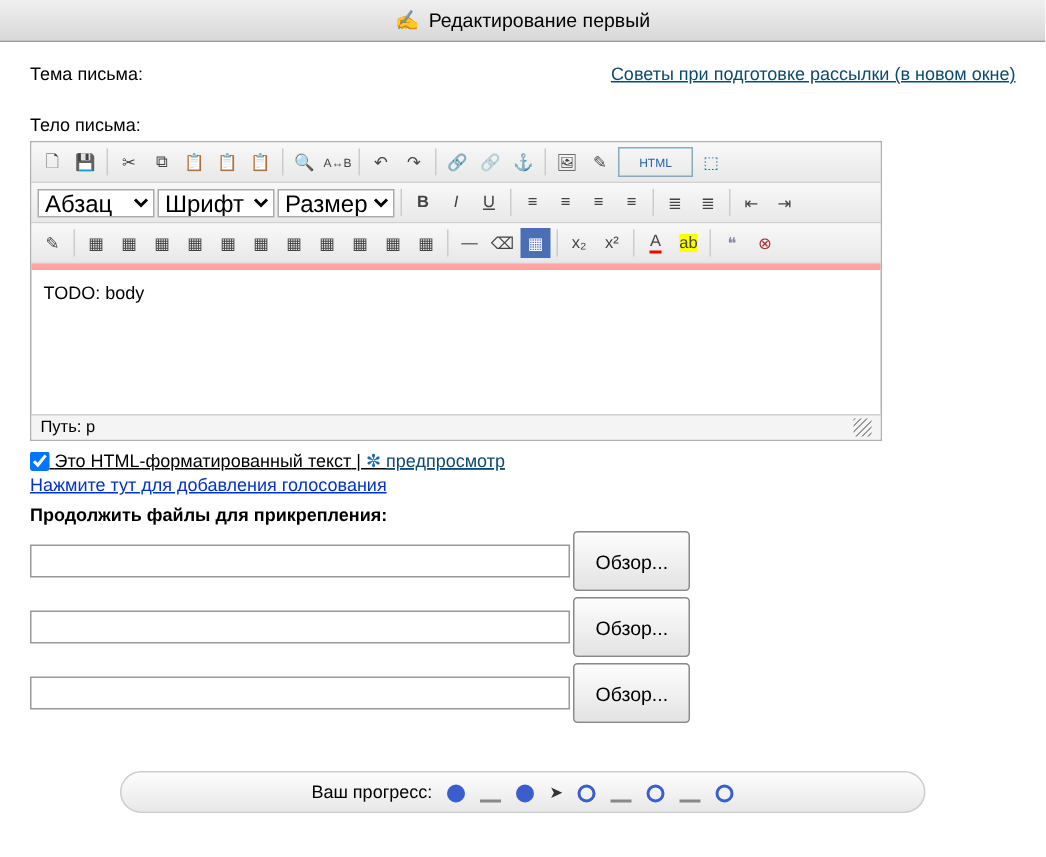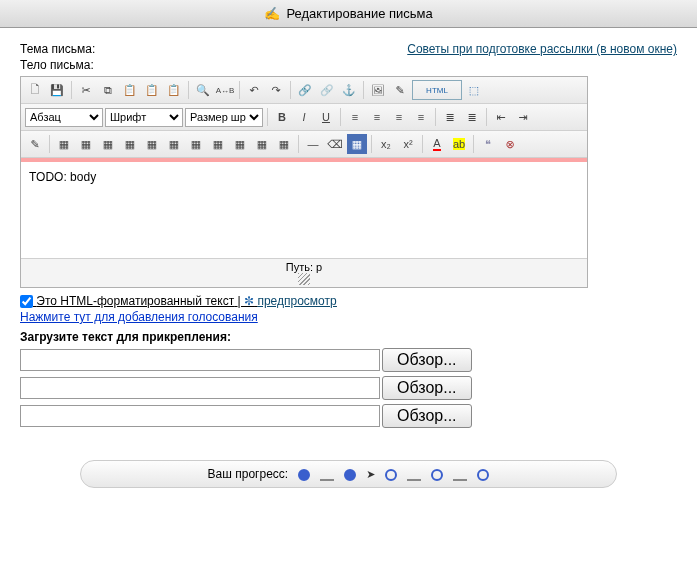--- a/index.html
+++ b/index.html
@@ -1,51 +1,51 @@
 <!DOCTYPE html>
 <html><head>
 <meta charset="utf-8">
 <style>
 * { box-sizing: border-box; margin: 0; padding: 0; }
 body { font-family: Arial, sans-serif; font-size: 12px; background: #fff; color: #000; width: 697px; }
 .header-bar { background: linear-gradient(#f0f0f0, #d8d8d8); border-bottom: 1px solid #999; padding: 6px 0; text-align: center; font-size: 13px; display: flex; align-items: center; justify-content: center; gap: 6px; }
 .content { padding: 14px 20px 8px 20px; }
-.row { display: flex; justify-content: space-between; align-items: center; margin-bottom: 2px; }
+.row { display: flex; justify-content: space-between; align-items: center; margin-bottom: 20px; }
 .link { color: #0c4a6e; text-decoration: underline; cursor: pointer; }
 .subject-input { width: 360px; border: none; border-bottom: 1px solid #333; font-size: 13px; padding: 2px 0; outline: none; margin-bottom: 10px; }
 .body-label { margin-bottom: 4px; display: block; }
 .editor-wrap { border: 1px solid #b0b0b0; background: #fff; width: 568px; }
 .toolbar-row { background: linear-gradient(#f8f8f8, #e8e8e8); border-bottom: 1px solid #d0d0d0; padding: 3px 4px; display: flex; align-items: center; gap: 2px; flex-wrap: nowrap; overflow: hidden; }
 .tbtn { width: 20px; height: 20px; border: 1px solid transparent; display: inline-flex; align-items: center; justify-content: center; cursor: pointer; font-size: 11px; color: #444; }
 .tsep { width: 1px; height: 18px; background: #ccc; margin: 0 2px; }
-.tsel { height: 19px; font-size: 11px; border: 1px solid #aaa; background: #fff; }
+.tsel { height: 19px; font-size: 16px; border: 1px solid #aaa; background: #fff; }
 .editor-body { min-height: 100px; padding: 8px; font-size: 12px; border-top: 4px solid #fca5a5; }
-.editor-path { border-top: 1px solid #d0d0d0; padding: 2px 6px; font-size: 11px; display: flex; justify-content: space-between; align-items: center; background: #f4f4f4; flex-direction: column; }
+.editor-path { border-top: 1px solid #d0d0d0; padding: 2px 6px; font-size: 11px; display: flex; justify-content: space-between; align-items: center; background: #f4f4f4; }
 .resize-grip { width: 12px; height: 12px; background: repeating-linear-gradient(135deg, #999 0 1px, transparent 1px 3px); cursor: nwse-resize; }
 .checkbox-row { margin-top: 6px; font-size: 12px; text-decoration: underline; }
 .checkbox-row input { vertical-align: middle; }
 .add-vote { color: #0033cc; text-decoration: underline; cursor: pointer; margin-top: 2px; display: inline-block; }
 .upload-label { font-weight: bold; margin-top: 6px; display: block; }
 .upload-row { margin-top: 4px; display: flex; align-items: center; }
 .upload-row input[type=text] { flex: 0 0 360px; height: 22px; border: 1px solid #999; padding: 0 4px; }
-.browse-btn { height: 24px; padding: 0 14px; border: 1px solid #888; background: linear-gradient(#fdfdfd, #e3e3e3); border-radius: 3px; cursor: pointer; font-size: 16px; margin-left: 2px; }
+.browse-btn { height: 40px; padding: 0 14px; border: 1px solid #888; background: linear-gradient(#fdfdfd, #e3e3e3); border-radius: 3px; cursor: pointer; font-size: 13px; margin-left: 2px; }
 .continue-row { text-align: right; margin-top: 14px; padding-right: 4px; }
 .continue-btn { padding: 3px 10px; border: 1px solid #888; background: linear-gradient(#fdfdfd, #e3e3e3); border-radius: 4px; cursor: pointer; font-size: 12px; }
 .progress-bar { margin: 24px 80px 10px 80px; background: linear-gradient(#fdfdfd,#e8e8e8); border: 1px solid #ccc; border-radius: 14px; padding: 6px 14px; display: flex; align-items: flex-end; justify-content: center; gap: 10px; font-size: 12px; }
 .dot { width: 12px; height: 12px; border: 2px solid #3a5fcd; border-radius: 50%; display: inline-block; }
 .dot.filled { background: #3a5fcd; }
 .arrow { color: #333; font-size: 11px; }
 .conn { width: 14px; height: 2px; background: #888; display: inline-block; }
 </style>
 </head>
 <body>
 
 <div class="header-bar">
   <span>✍</span>
-  <span>Редактирование письма</span>
+  <span>Редактирование первый</span>
 </div>
 
 <div class="content">
   <div class="row">
     <span>Тема письма:</span>
     <a class="link">Советы при подготовке рассылки (в новом окне)</a>
   </div>
   
   <span class="body-label">Тело письма:</span>
 
@@ -150,21 +150,21 @@
   <div class="checkbox-row">
     <input type="checkbox" checked="" style="">
     <span>Это HTML-форматированный текст</span>
     <span> | </span>
     <span style="color:#26a">✼</span>
     <a class="link">предпросмотр</a>
   </div>
 
   <a class="add-vote">Нажмите тут для добавления голосования</a>
 
-  <span class="upload-label">Загрузите текст для прикрепления:</span>
+  <span class="upload-label">Продолжить файлы для прикрепления:</span>
   <div class="upload-row">
     <input type="text" style="">
     <button class="browse-btn">Обзор...</button>
   </div>
   <div class="upload-row">
     <input type="text" style="">
     <button class="browse-btn">Обзор...</button>
   </div>
   <div class="upload-row">
     <input type="text" style="">

